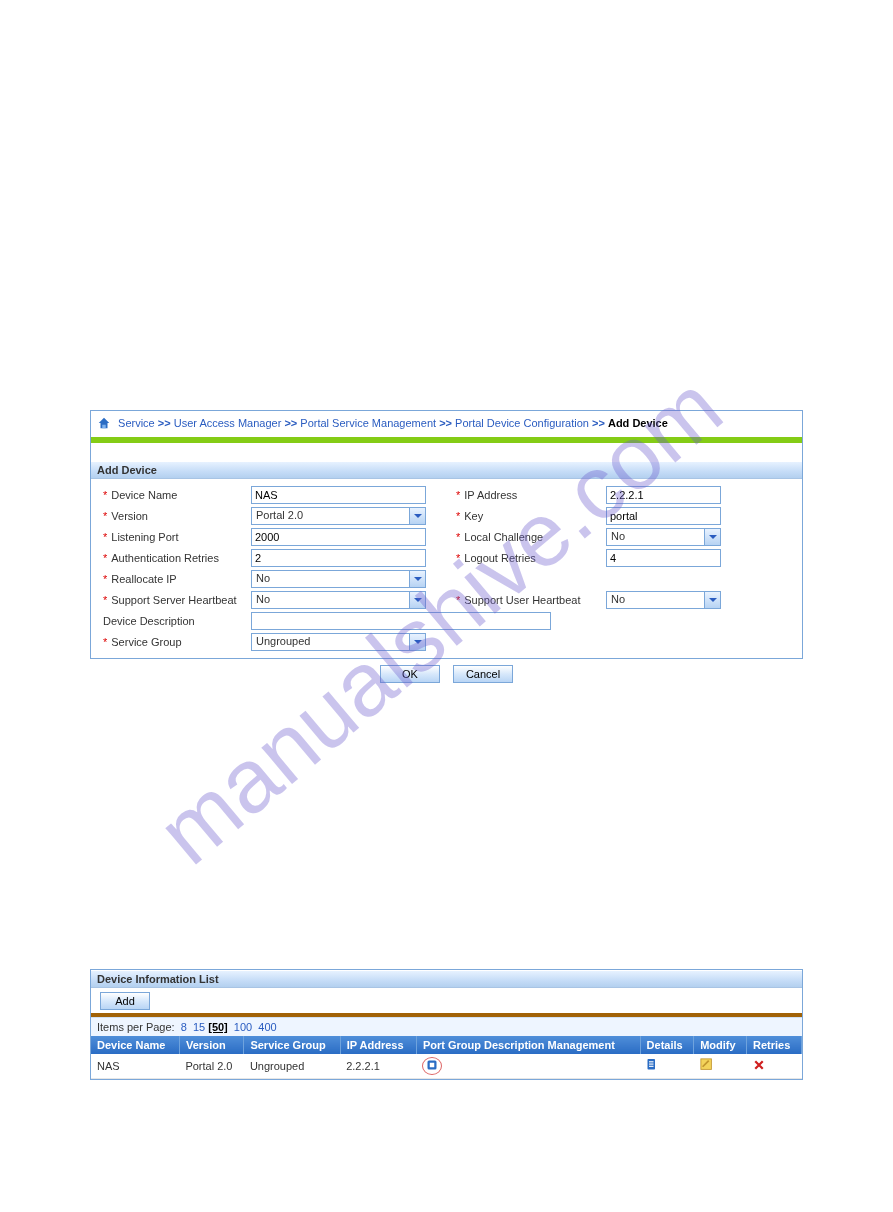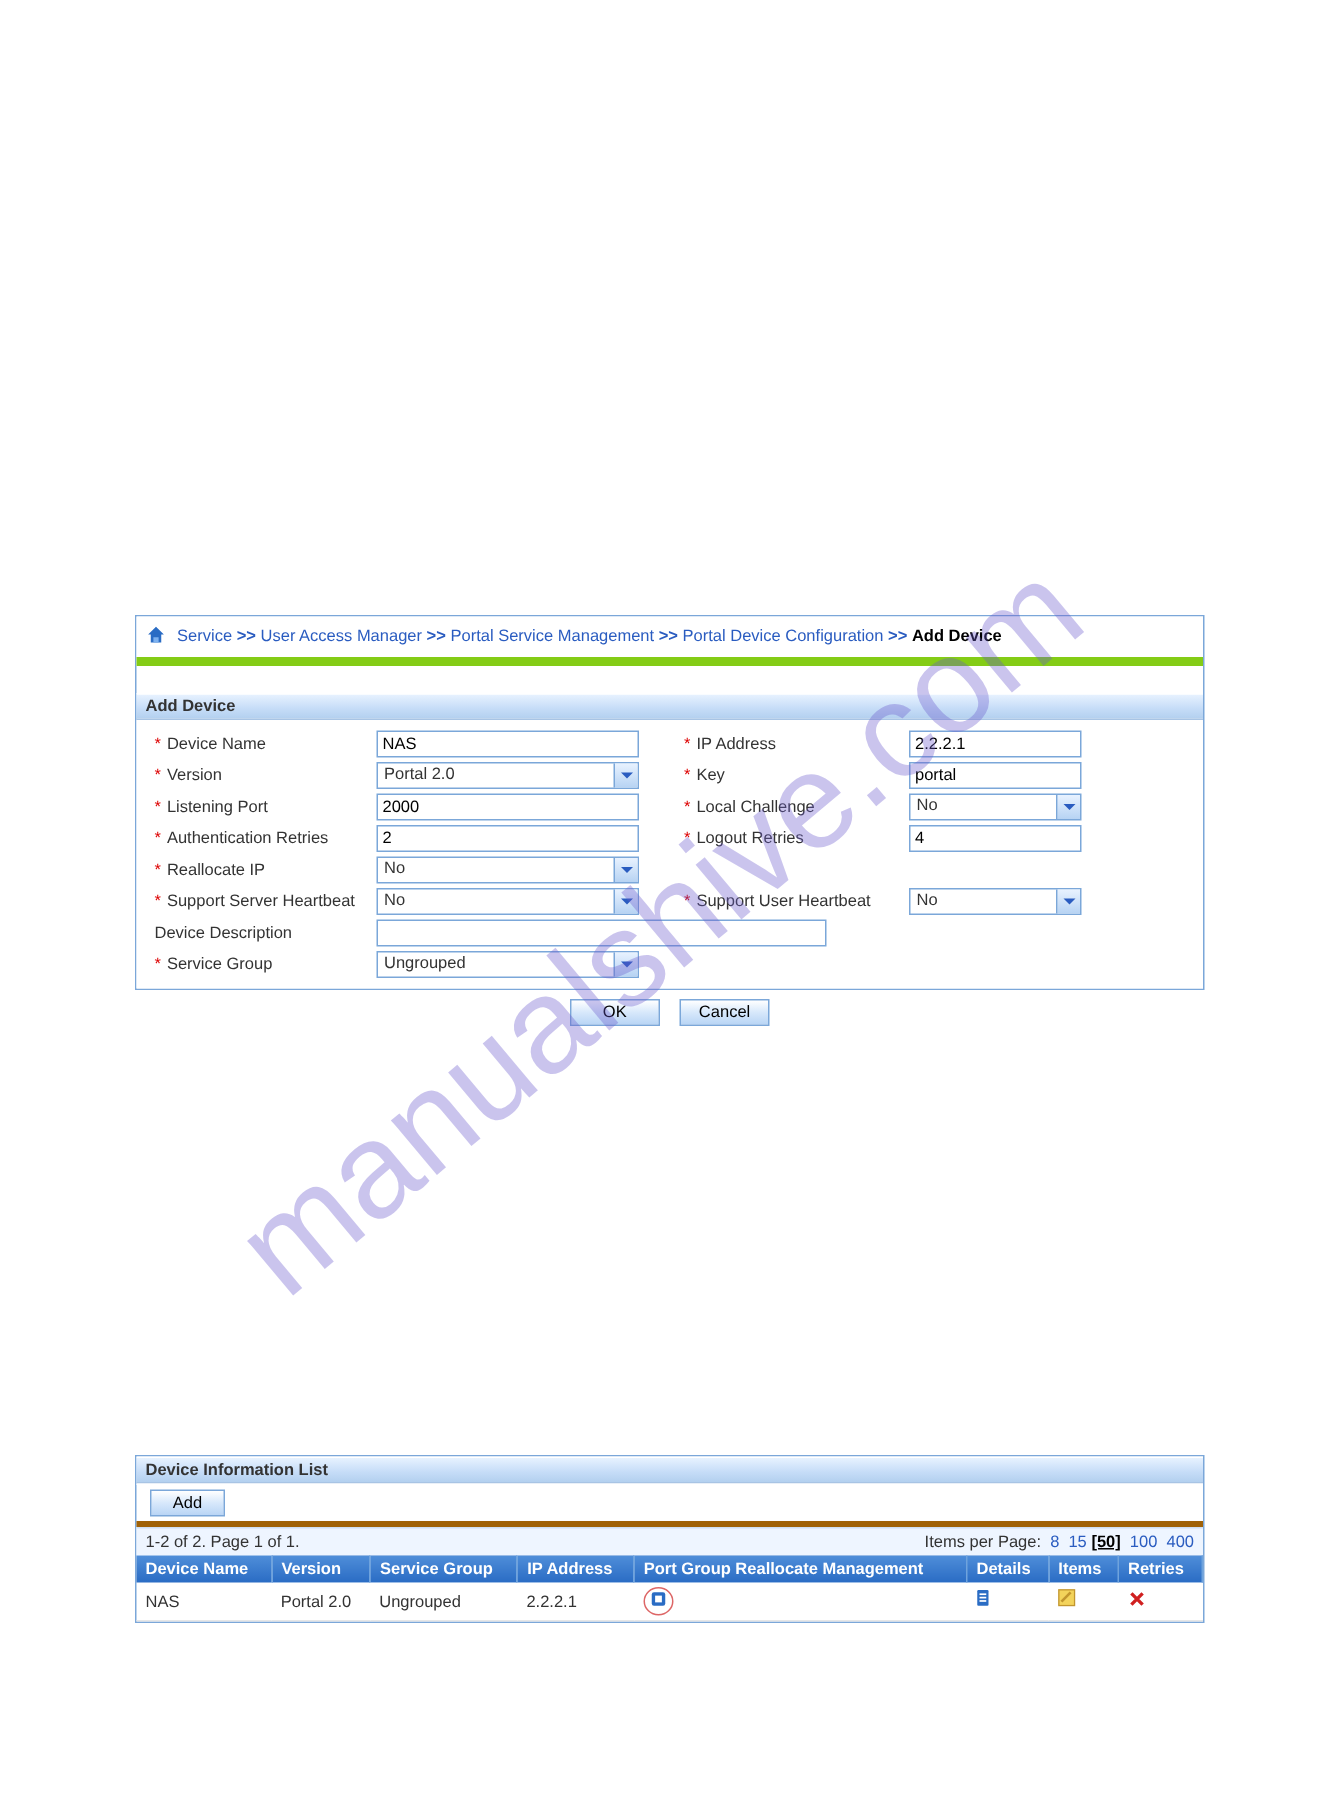--- a/index.html
+++ b/index.html
@@ -275,40 +275,39 @@
   <button class="btn">OK</button>
   <button class="btn">Cancel</button>
 </div>
 
 <div class="panel2">
   <div class="section-title">Device Information List</div>
   <div class="add-row">
     <button class="btn" style="min-width:50px">Add</button>
   </div>
   <div class="pager">
-    <span class="page-text">1-2 of 2. Page 1 of 1.</span>
     <span class="pp">
       <span>Items per Page:</span>
       <a>8</a>
       <a>15</a>
       <span class="cur">[50]</span>
       <a>100</a>
       <a>400</a>
     </span>
   </div>
   <table class="grid">
     <thead>
         <tr>
       <th>Device Name</th>
       <th>Version</th>
       <th>Service Group</th>
       <th>IP Address</th>
-      <th>Port Group Reallocate Management</th>
+      <th>Port Group Description Management</th>
       <th>Details</th>
-      <th>Items</th>
+      <th>Modify</th>
       <th>Retries</th>
     </tr>
       </thead>
     <tbody>
       <tr>
         <td>NAS</td>
         <td>Portal 2.0</td>
         <td>Ungrouped</td>
         <td>2.2.2.1</td>
         <td>

